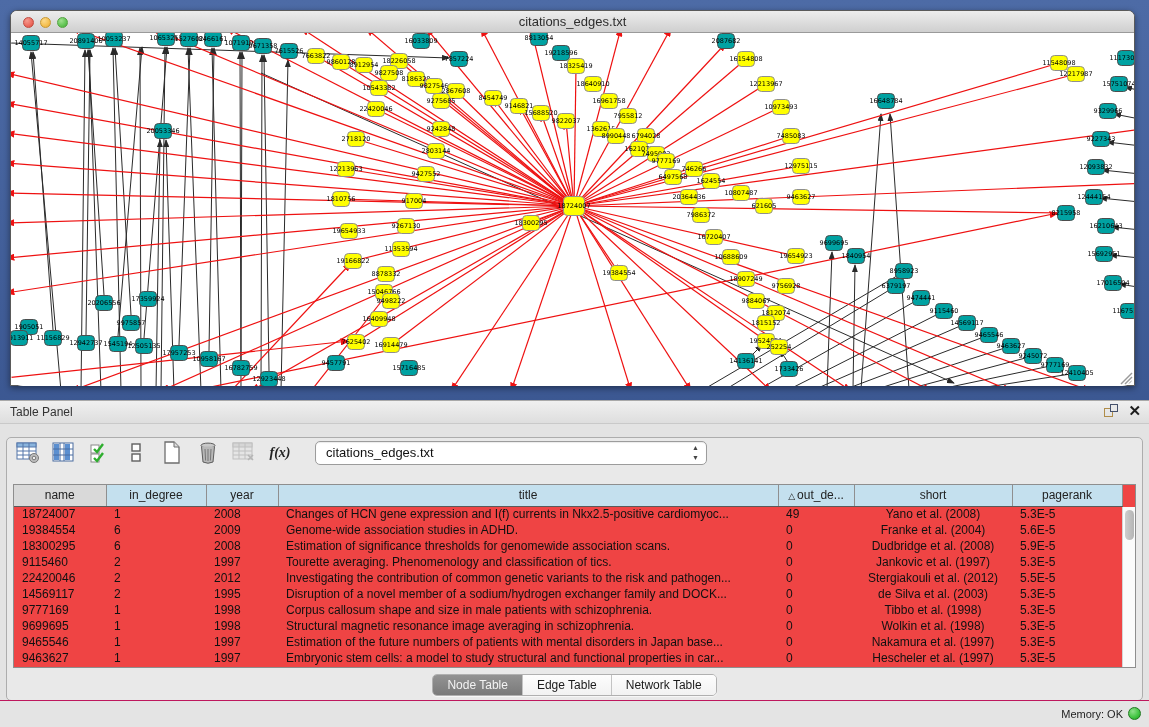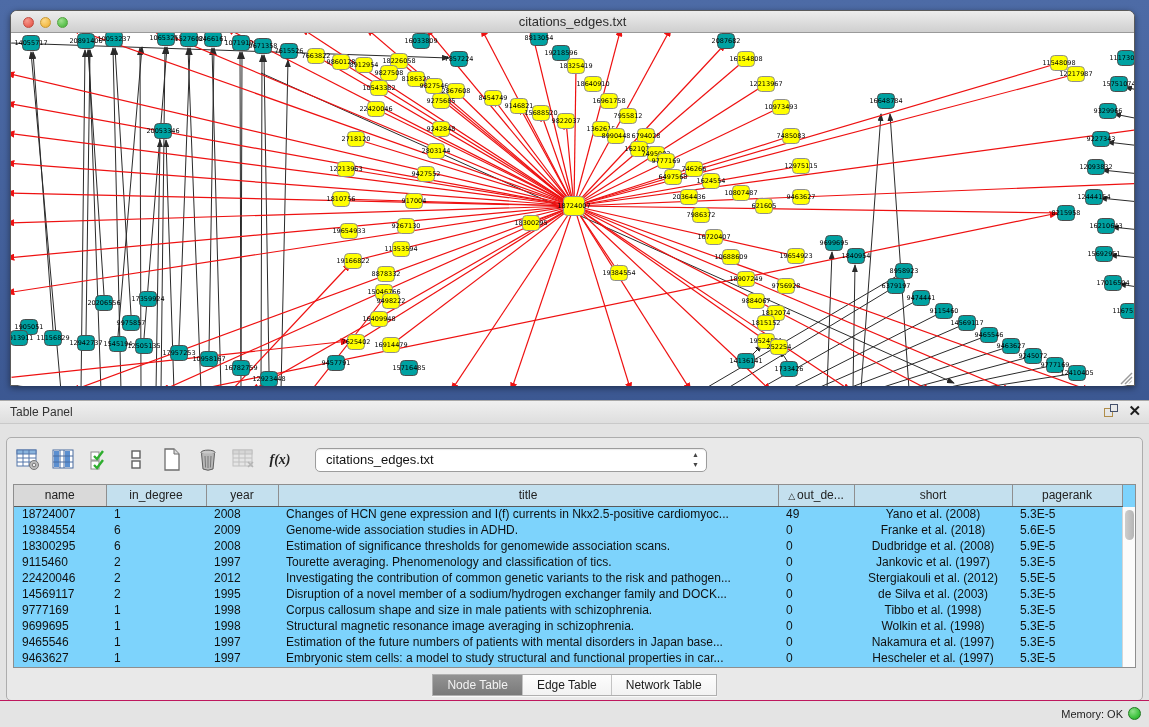--- a/index.html
+++ b/index.html
@@ -31,43 +31,43 @@
   .tp-header .tp-title { position:absolute; left:10px; top:4px; font-size:12px; color:#333; }
   .tp-hdr-icons { position:absolute; right:8px; top:3px; display:flex; gap:10px; align-items:center;}
   .float-ico { width:14px; height:14px; position:relative; cursor:pointer;}
   .float-ico .b1{position:absolute; left:0; top:4px; width:9px; height:9px; border:1.5px solid #b08d4a; background:transparent;}
   .float-ico .b2{position:absolute; right:0; top:0; width:8px; height:8px; border:1.5px solid #44506b; background:#e8e8e8;}
   .close-x { font-size:15px; font-weight:bold; color:#1c1c1c; line-height:14px; cursor:pointer;}
 
   .tp-container { position:absolute; left:6px; right:6px; top:36px; height:264px;
     background:#e9e9e9; border:1px solid #adadad; border-radius:5px; }
 
-  .toolbar { position:absolute; left:8px; top:7px; height:30px; display:flex; align-items:center; gap:10px;}
+  .toolbar { position:absolute; left:8px; top:0; height:30px; display:flex; align-items:center; gap:10px;}
   .tb-ico { width:26px; height:24px; display:flex; align-items:center; justify-content:center; cursor:pointer;}
   .fx { font-family:"Liberation Serif", serif; font-style:italic; font-weight:bold; font-size:14px; color:#222;}
   .combo { margin-left:12px; width:392px; height:24px; background:#fff; border:1px solid #9c9c9c;
     border-radius:5px; position:relative; font-size:13px; color:#111; line-height:22px;
     padding-left:10px; cursor:pointer; box-shadow:inset 0 1px 1px rgba(0,0,0,.08);}
   .combo .steppers { position:absolute; right:7px; top:1px; font-size:7px; color:#444; line-height:10px; text-align:center;}
 
-  .tbl { position:absolute; left:6px; right:6px; top:46px; height:184px; background:#7dd3fc;
+  .tbl { position:absolute; left:6px; right:6px; top:46px; height:184px; background:#ef4444;
     border:1px solid #8e8e8e; overflow:hidden;}
   table.grid { border-collapse:collapse; table-layout:fixed; width:1108px; font-size:12px; color:#111;}
   table.grid th { height:21px; background:#c4e0ee; border-right:1px solid #8f8f8f;
     border-bottom:1px solid #5a5a5a; font-weight:normal; font-size:12px; color:#222; text-align:center; cursor:pointer;
     overflow:hidden; white-space:nowrap;}
   table.grid th.gray { background:#d9d9d9; }
   table.grid td { height:16px; padding:0 4px 0 8px; white-space:nowrap; overflow:hidden; cursor:default;}
   table.grid td.center { text-align:center; padding:0;}
   .sort-tri { font-size:9px; margin-right:2px; }
   .vscroll { position:absolute; right:0; top:22px; bottom:0; width:13px; background:#fbfbfb; border-left:1px solid #d5d5d5;}
   .vthumb { position:absolute; left:2px; top:3px; width:9px; height:30px; background:linear-gradient(90deg,#cdcdcd,#b5b5b5); border-radius:5px; cursor:pointer;}
 
   .tabs-row { position:absolute; left:0; right:0; top:236px; height:26px; display:flex; justify-content:center;}
-  .seg { display:flex; border:1px solid #b0b0b0; border-radius:0; overflow:hidden; height:22px;
+  .seg { display:flex; border:1px solid #b0b0b0; border-radius:5px; overflow:hidden; height:22px;
     box-shadow:0 1px 1px rgba(255,255,255,.7);}
   .seg .tab { padding:0 14px; font-size:12px; line-height:21px; background:linear-gradient(180deg,#fdfdfd,#f2f2f2);
     color:#1b1b1b; border-right:1px solid #c3c3c3; cursor:pointer;}
   .seg .tab:last-child { border-right:none;}
   .seg .tab.active { background:linear-gradient(180deg,#939393,#7a7a7a); color:#f3f3f3;}
 
   .status-bar { position:absolute; left:0; right:0; bottom:0; height:27px; background:#e4e4e4;
     border-top:1px solid #be185d; }
   .mem { position:absolute; right:26px; top:7px; font-size:11px; color:#1e1e1e;}
   .mem-dot { position:absolute; right:8px; top:6px; width:13px; height:13px; border-radius:50%;
@@ -588,21 +588,21 @@
               <td class="">49</td>
               <td class="center">Yano et al. (2008)</td>
               <td class="">5.3E-5</td>
             </tr>
             <tr>
               <td class="">19384554</td>
               <td class="">6</td>
               <td class="">2009</td>
               <td class="">Genome-wide association studies in ADHD.</td>
               <td class="">0</td>
-              <td class="center">Franke et al. (2018)</td>
+              <td class="center">Franke et al. (2004)</td>
               <td class="">5.6E-5</td>
             </tr>
             <tr>
               <td class="">18300295</td>
               <td class="">6</td>
               <td class="">2008</td>
               <td class="">Estimation of significance thresholds for genomewide association scans.</td>
               <td class="">0</td>
               <td class="center">Dudbridge et al. (2008)</td>
               <td class="">5.9E-5</td>

